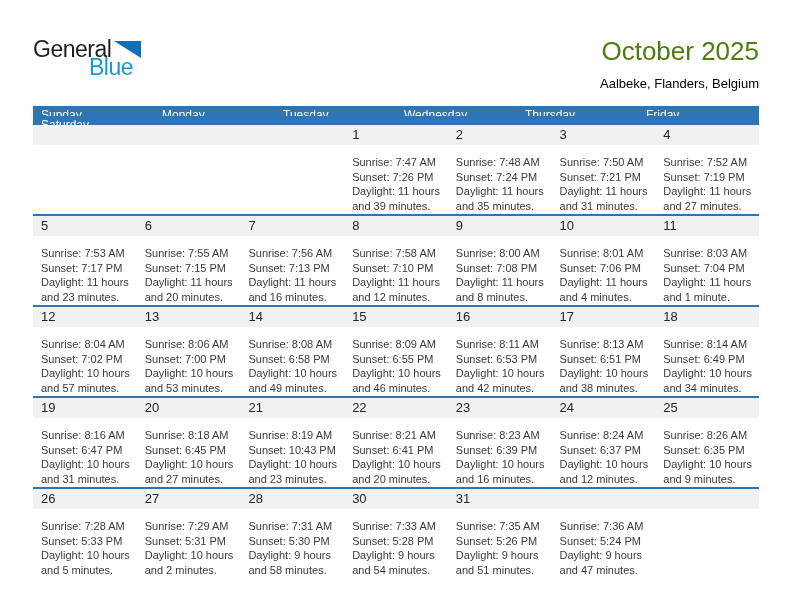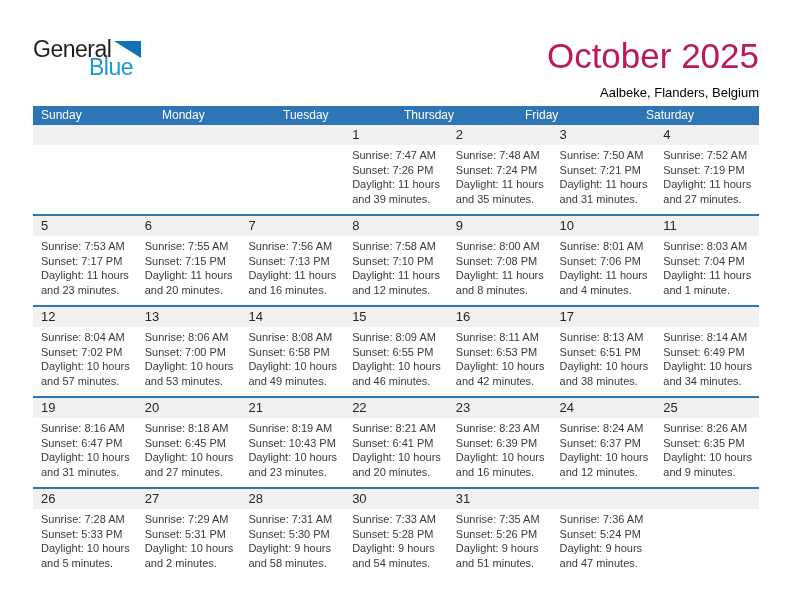--- a/index.html
+++ b/index.html
@@ -13,41 +13,41 @@
     overflow: hidden;
   }
   
   .logo { position: absolute; left: 33px; top: 38px; line-height: 1; }
   .logo-top { display: flex; align-items: flex-start; }
   .logo-general { font-size: 23px; color: #1d1d1b; letter-spacing: -0.5px; }
   .logo-tri { margin-left: 3px; margin-top: 3px; display: inline-block; }
   .logo-blue { font-size: 23px; color: #1899d5; letter-spacing: -0.5px; padding-left: 56px; margin-top: -5px; }
   
   .title-block { position: absolute; right: 33px; top: 36px; text-align: right; }
-  .month-title { font-size: 35px; color: #be185d; font-weight: 400; }
+  .month-title { font-size: 26px; color: #4d7c0f; font-weight: 400; }
   .location-subtitle { font-size: 13px; color: #000000; margin-top: 9px; font-weight: 400; }
   
   .calendar { position: absolute; left: 33px; top: 106px; width: 726px; }
   .weekday-row {
     display: grid; grid-template-columns: repeat(6, 1fr);
     background: #2E75B6; height: 19px;
   }
   .weekday-cell {
     color: #ffffff; font-size: 12px; line-height: 19px; padding-left: 8px;
     white-space: nowrap; overflow: hidden;
   }
   .week { background: #ffffff; }
   .week + .week { border-top: 2px solid #2E75B6; }
   .num-row {
     display: grid; grid-template-columns: repeat(7, 1fr);
     background: #F1F1F1; height: 20px;
   }
   .num-cell { font-size: 13px; color: #262626; line-height: 20px; padding-left: 8px; }
   .det-row { display: grid; grid-template-columns: repeat(7, 1fr); height: 69px; }
-  .det-cell { padding: 3px 4px 0 8px; }
+  .det-cell { padding: 10px 4px 0 8px; }
   .det-line { font-size: 11px; line-height: 14.5px; color: #3a3a3a; white-space: nowrap; }
 </style>
 </head>
 <body>
 
 <div class="page">
 
   <div class="logo">
     <div class="logo-top">
       <span class="logo-general">General</span>
@@ -63,20 +63,21 @@
   <div class="title-block">
     <div class="month-title">October 2025</div>
     <div class="location-subtitle">Aalbeke, Flanders, Belgium</div>
   </div>
 
   <div class="calendar">
     <div class="weekday-row">
       <div class="weekday-cell">Sunday</div>
       <div class="weekday-cell">Monday</div>
       <div class="weekday-cell">Tuesday</div>
+      <div class="weekday-cell">Wednesday</div>
       <div class="weekday-cell">Thursday</div>
       <div class="weekday-cell">Friday</div>
       <div class="weekday-cell">Saturday</div>
     </div>
     <div id="calendar-weeks">
   <div class="week">
     <div class="num-row">
             <div class="num-cell"></div>
             <div class="num-cell"></div>
             <div class="num-cell"></div>
@@ -188,20 +189,21 @@
   </div>
 
   <div class="week">
     <div class="num-row">
             <div class="num-cell">12</div>
             <div class="num-cell">13</div>
             <div class="num-cell">14</div>
             <div class="num-cell">15</div>
             <div class="num-cell">16</div>
             <div class="num-cell">17</div>
+            <div class="num-cell">18</div>
           </div>
     <div class="det-row">
             <div class="det-cell">
               <div class="det-line">Sunrise: 8:04 AM</div>
               <div class="det-line">Sunset: 7:02 PM</div>
               <div class="det-line">Daylight: 10 hours</div>
               <div class="det-line">and 57 minutes.</div>
             </div>
             <div class="det-cell">
               <div class="det-line">Sunrise: 8:06 AM</div>

